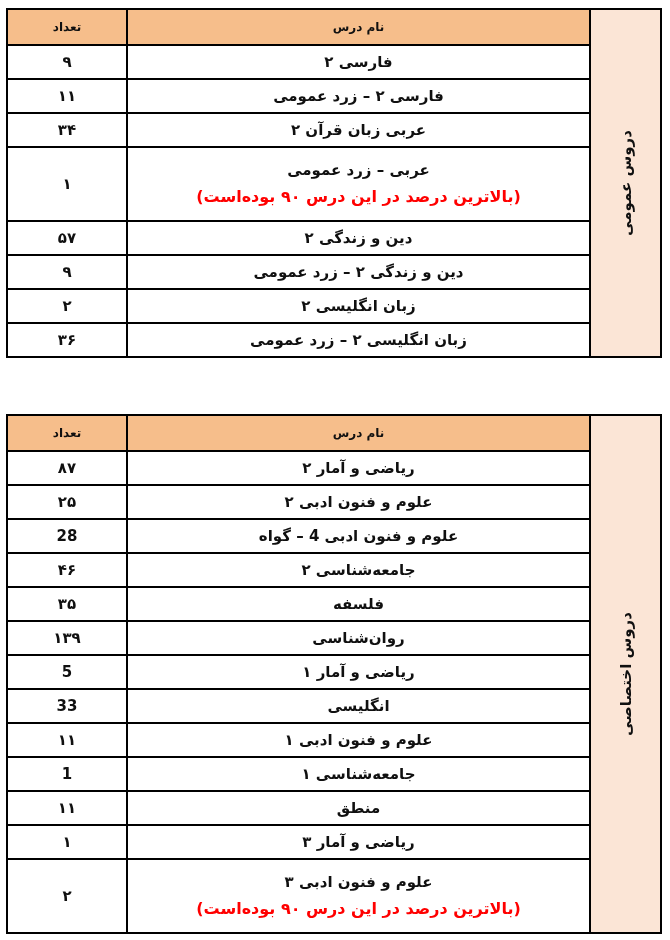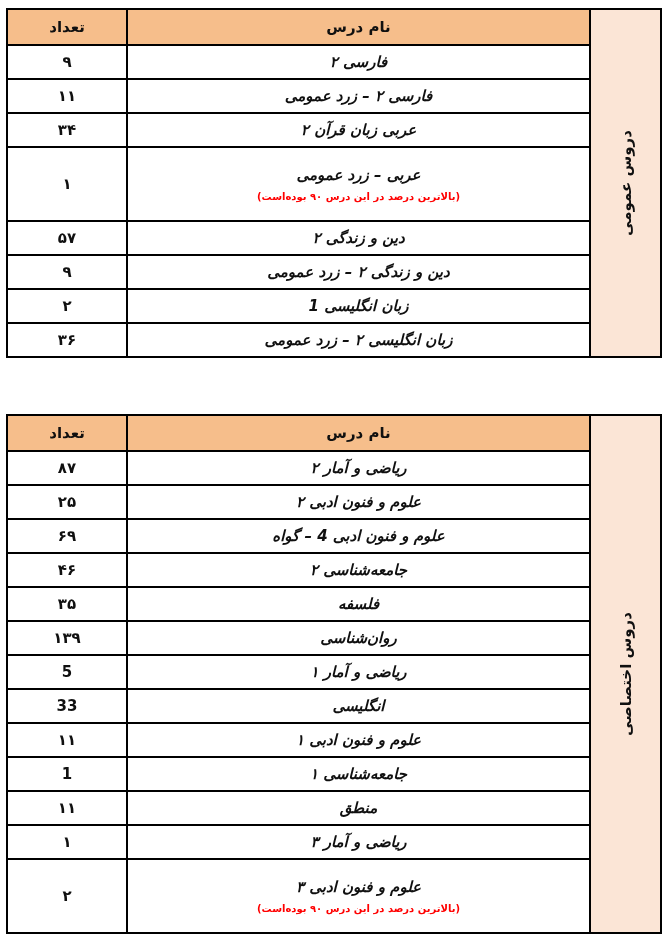--- a/index.html
+++ b/index.html
@@ -39,43 +39,43 @@
     overflow:hidden;
   }
   .course-table col.col-side{width:71px;}
   .course-table col.col-name{width:463px;}
   .course-table col.col-count{width:120px;}
   tr.header-row{height:36px;}
   tr.data-row{height:34px;}
   tr.data-row.tall{height:74px;}
   th.header-cell{
     background:var(--header-bg);
-    font-size:15px;
+    font-size:12px;
   }
   td.name-cell{font-size:15px;}
   td.count-cell{font-size:15px;}
   td.side-cell{
     background:var(--side-bg);
     position:relative;
   }
   .vlabel{
     position:absolute;
     top:50%;
     left:50%;
     transform:translate(-50%,-50%) rotate(-90deg);
     white-space:nowrap;
     font-size:15px;
     font-weight:bold;
     letter-spacing:0.5px;
   }
-  .course-name{display:block;line-height:1.5;font-style:italic;}
+  .course-name{display:block;line-height:1.5;}
   .course-note{
     display:block;
     color:var(--note-red);
-    font-size:10px;
+    font-size:16px;
     line-height:1.5;
     margin-top:3px;
   }
   .table-gap{height:56px;}
 </style>
 </head>
 <body>
 
 <div class="page">
 
@@ -125,21 +125,21 @@
           <td class="count-cell">۵۷</td>
         </tr>
         <tr class="data-row">
           <td class="name-cell">
             <span class="course-name">دین و زندگی ۲ – زرد عمومی</span>
           </td>
           <td class="count-cell">۹</td>
         </tr>
         <tr class="data-row">
           <td class="name-cell">
-            <span class="course-name">زبان انگلیسی 1</span>
+            <span class="course-name">زبان انگلیسی ۲</span>
           </td>
           <td class="count-cell">۲</td>
         </tr>
         <tr class="data-row">
           <td class="name-cell">
             <span class="course-name">زبان انگلیسی ۲ – زرد عمومی</span>
           </td>
           <td class="count-cell">۳۶</td>
         </tr>
       </tbody>
@@ -170,21 +170,21 @@
         <tr class="data-row">
           <td class="name-cell">
             <span class="course-name">علوم و فنون ادبی ۲</span>
           </td>
           <td class="count-cell">۲۵</td>
         </tr>
         <tr class="data-row">
           <td class="name-cell">
             <span class="course-name">علوم و فنون ادبی 4 – گواه</span>
           </td>
-          <td class="count-cell">۶۹</td>
+          <td class="count-cell">28</td>
         </tr>
         <tr class="data-row">
           <td class="name-cell">
             <span class="course-name">جامعه‌شناسی ۲</span>
           </td>
           <td class="count-cell">۴۶</td>
         </tr>
         <tr class="data-row">
           <td class="name-cell">
             <span class="course-name">فلسفه</span>

